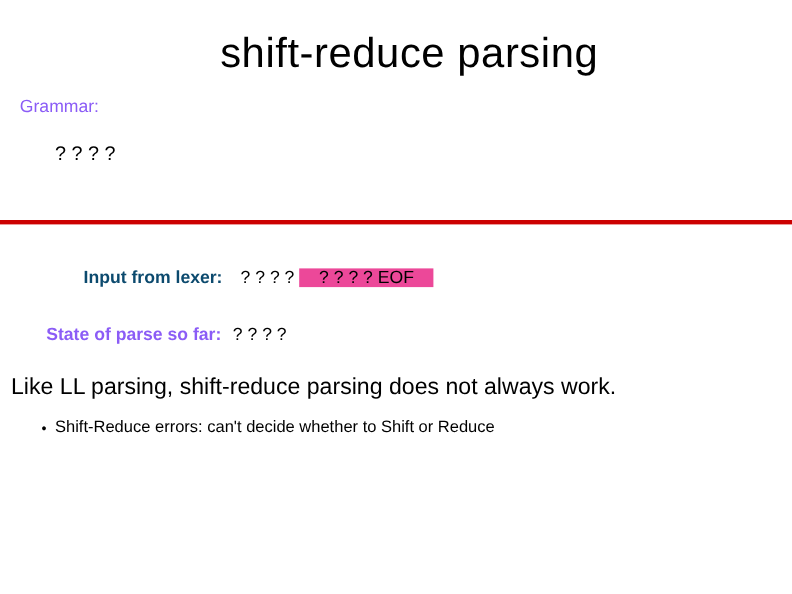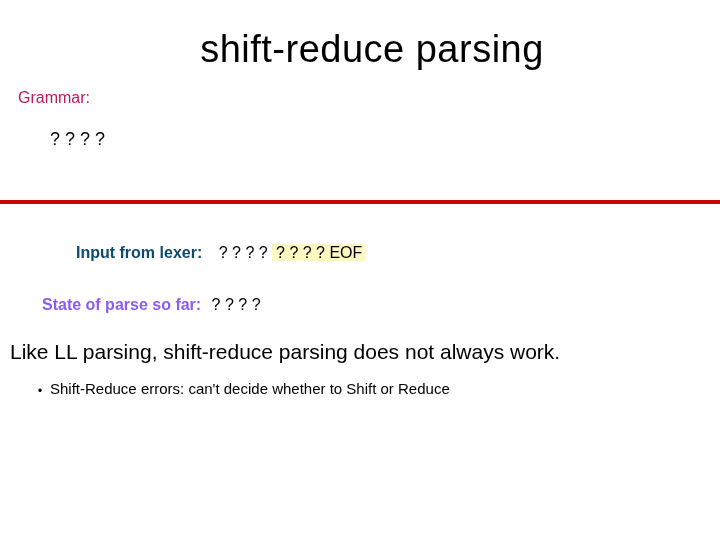--- a/index.html
+++ b/index.html
@@ -21,21 +21,21 @@
   .title {
     text-align: center;
     font-size: 38px;
     font-weight: 400;
     letter-spacing: 0.5px;
     margin-top: 28px;
     margin-bottom: 18px;
     padding-left: 24px;
   }
   .label-grammar {
-    color: #be185d;
+    color: #8b5cf6;
     font-size: 16px;
     font-weight: 400;
     margin-left: 18px;
     margin-top: 0;
     margin-bottom: 22px;
   }
   .grammar-body {
     font-size: 18px;
     font-weight: 400;
     margin-left: 50px;
@@ -58,22 +58,22 @@
     color: #0c4a6e;
     font-weight: 700;
   }
   .lexer-input {
     font-weight: 400;
     margin-left: 6px;
     padding: 0 2px 0 6px;
     display: inline-block;
   }
   .hl {
-    background: #fef9c3;
-    padding: 0 4px;
+    background: #ec4899;
+    padding: 0 18px;
   }
   .state-row {
     margin-left: 42px;
     font-size: 16px;
     margin-bottom: 26px;
   }
   .state-label {
     color: #8b5cf6;
     font-weight: 700;
   }

